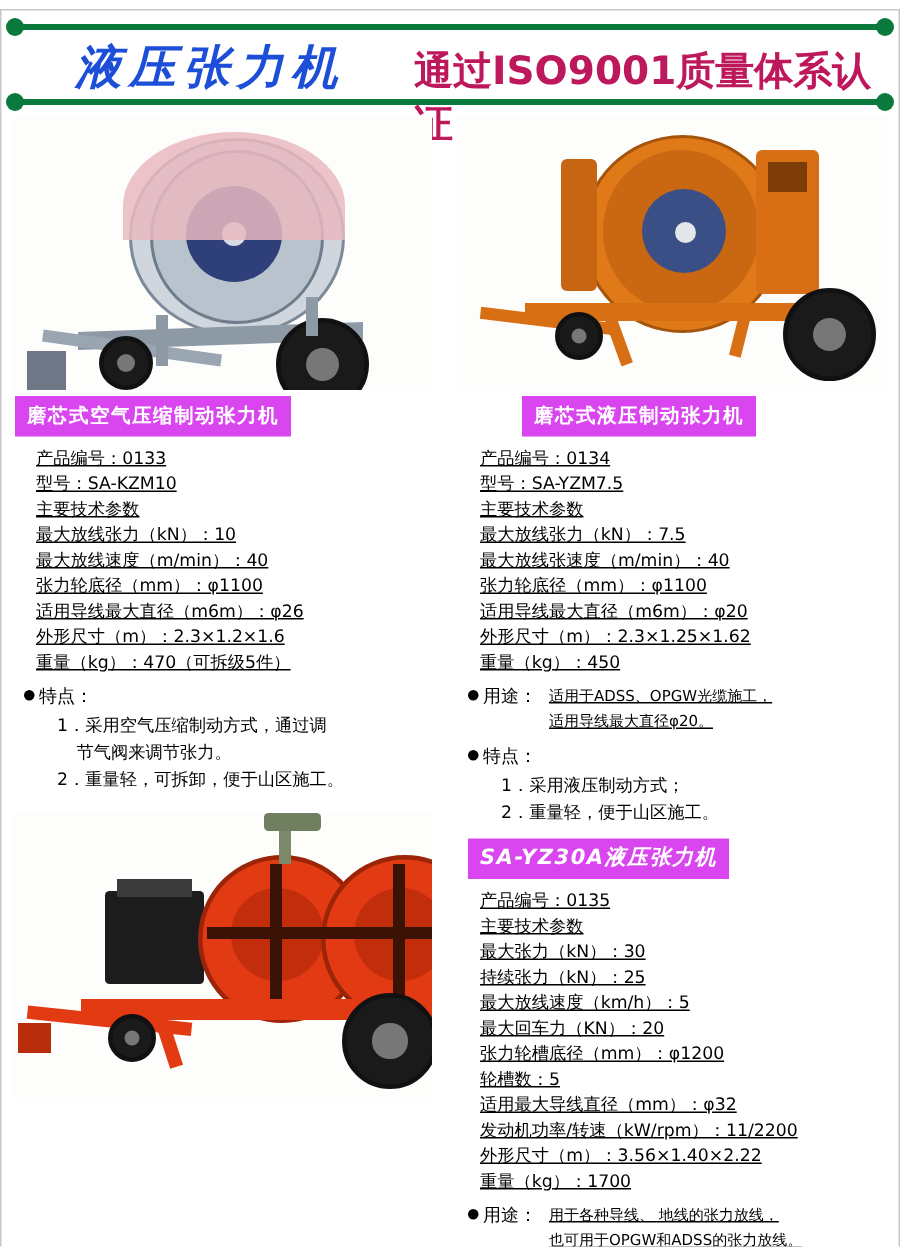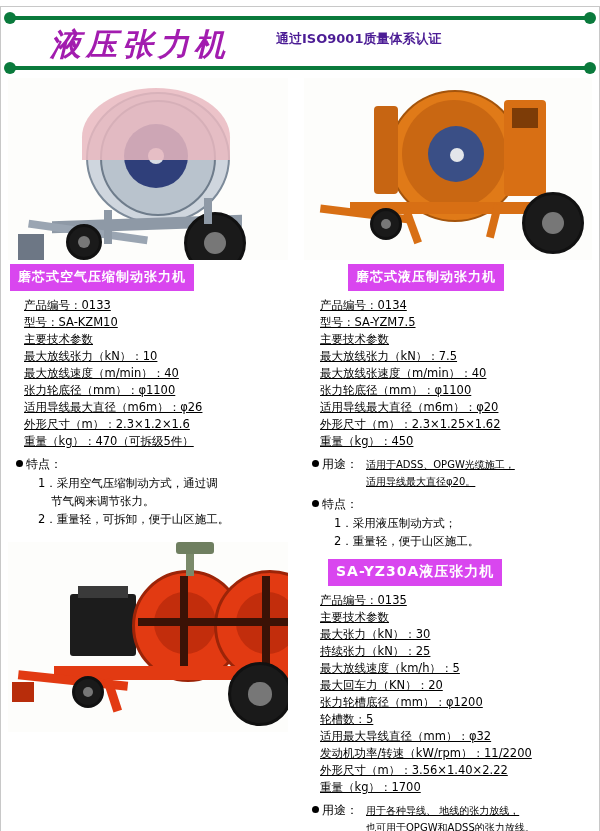--- a/index.html
+++ b/index.html
@@ -55,30 +55,30 @@
 
   .title-main {
     position: absolute;
     left: 42px;
     top: 18px;
     font-family: "DejaVu Serif", "Liberation Serif", serif;
     font-size: 31px;
     font-weight: bold;
     font-style: italic;
     letter-spacing: 5px;
-    color: #a21caf;
+    color: #1d4ed8;
   }
   .title-sub {
     position: absolute;
     left: 268px;
     top: 24px;
     font-family: "DejaVu Sans", sans-serif;
-    font-size: 13px;
+    font-size: 26px;
     font-weight: bold;
-    color: #4c1d95;
+    color: #be185d;
     letter-spacing: 0px;
   }
 
   
   .content {
     position: relative;
     width: 600px;
   }
 
   .col-left {
@@ -337,21 +337,21 @@
       </div>
 
       <div class="section-head">
         <span class="bullet-dot"></span><span>特点：</span>
       </div>
       <div class="numbered">
         <div>1．采用液压制动方式；</div>
         <div>2．重量轻，便于山区施工。</div>
       </div>
 
-      <div class="prod-title wide" style="margin-top:8px; margin-left:24px;">SA-YZ30A液压张力机</div>
+      <div class="prod-title wide" style="margin-top:8px; margin-left:8px;font-style:italic;">SA-YZ30A液压张力机</div>
 
       <div class="spec-list">
         <div>产品编号：0135</div>
         <div>主要技术参数</div>
         <div>最大张力（kN）：30</div>
         <div>持续张力（kN）：25</div>
         <div>最大放线速度（km/h）：5</div>
         <div>最大回车力（KN）：20</div>
         <div>张力轮槽底径（mm）：φ1200</div>
         <div>轮槽数：5</div>

